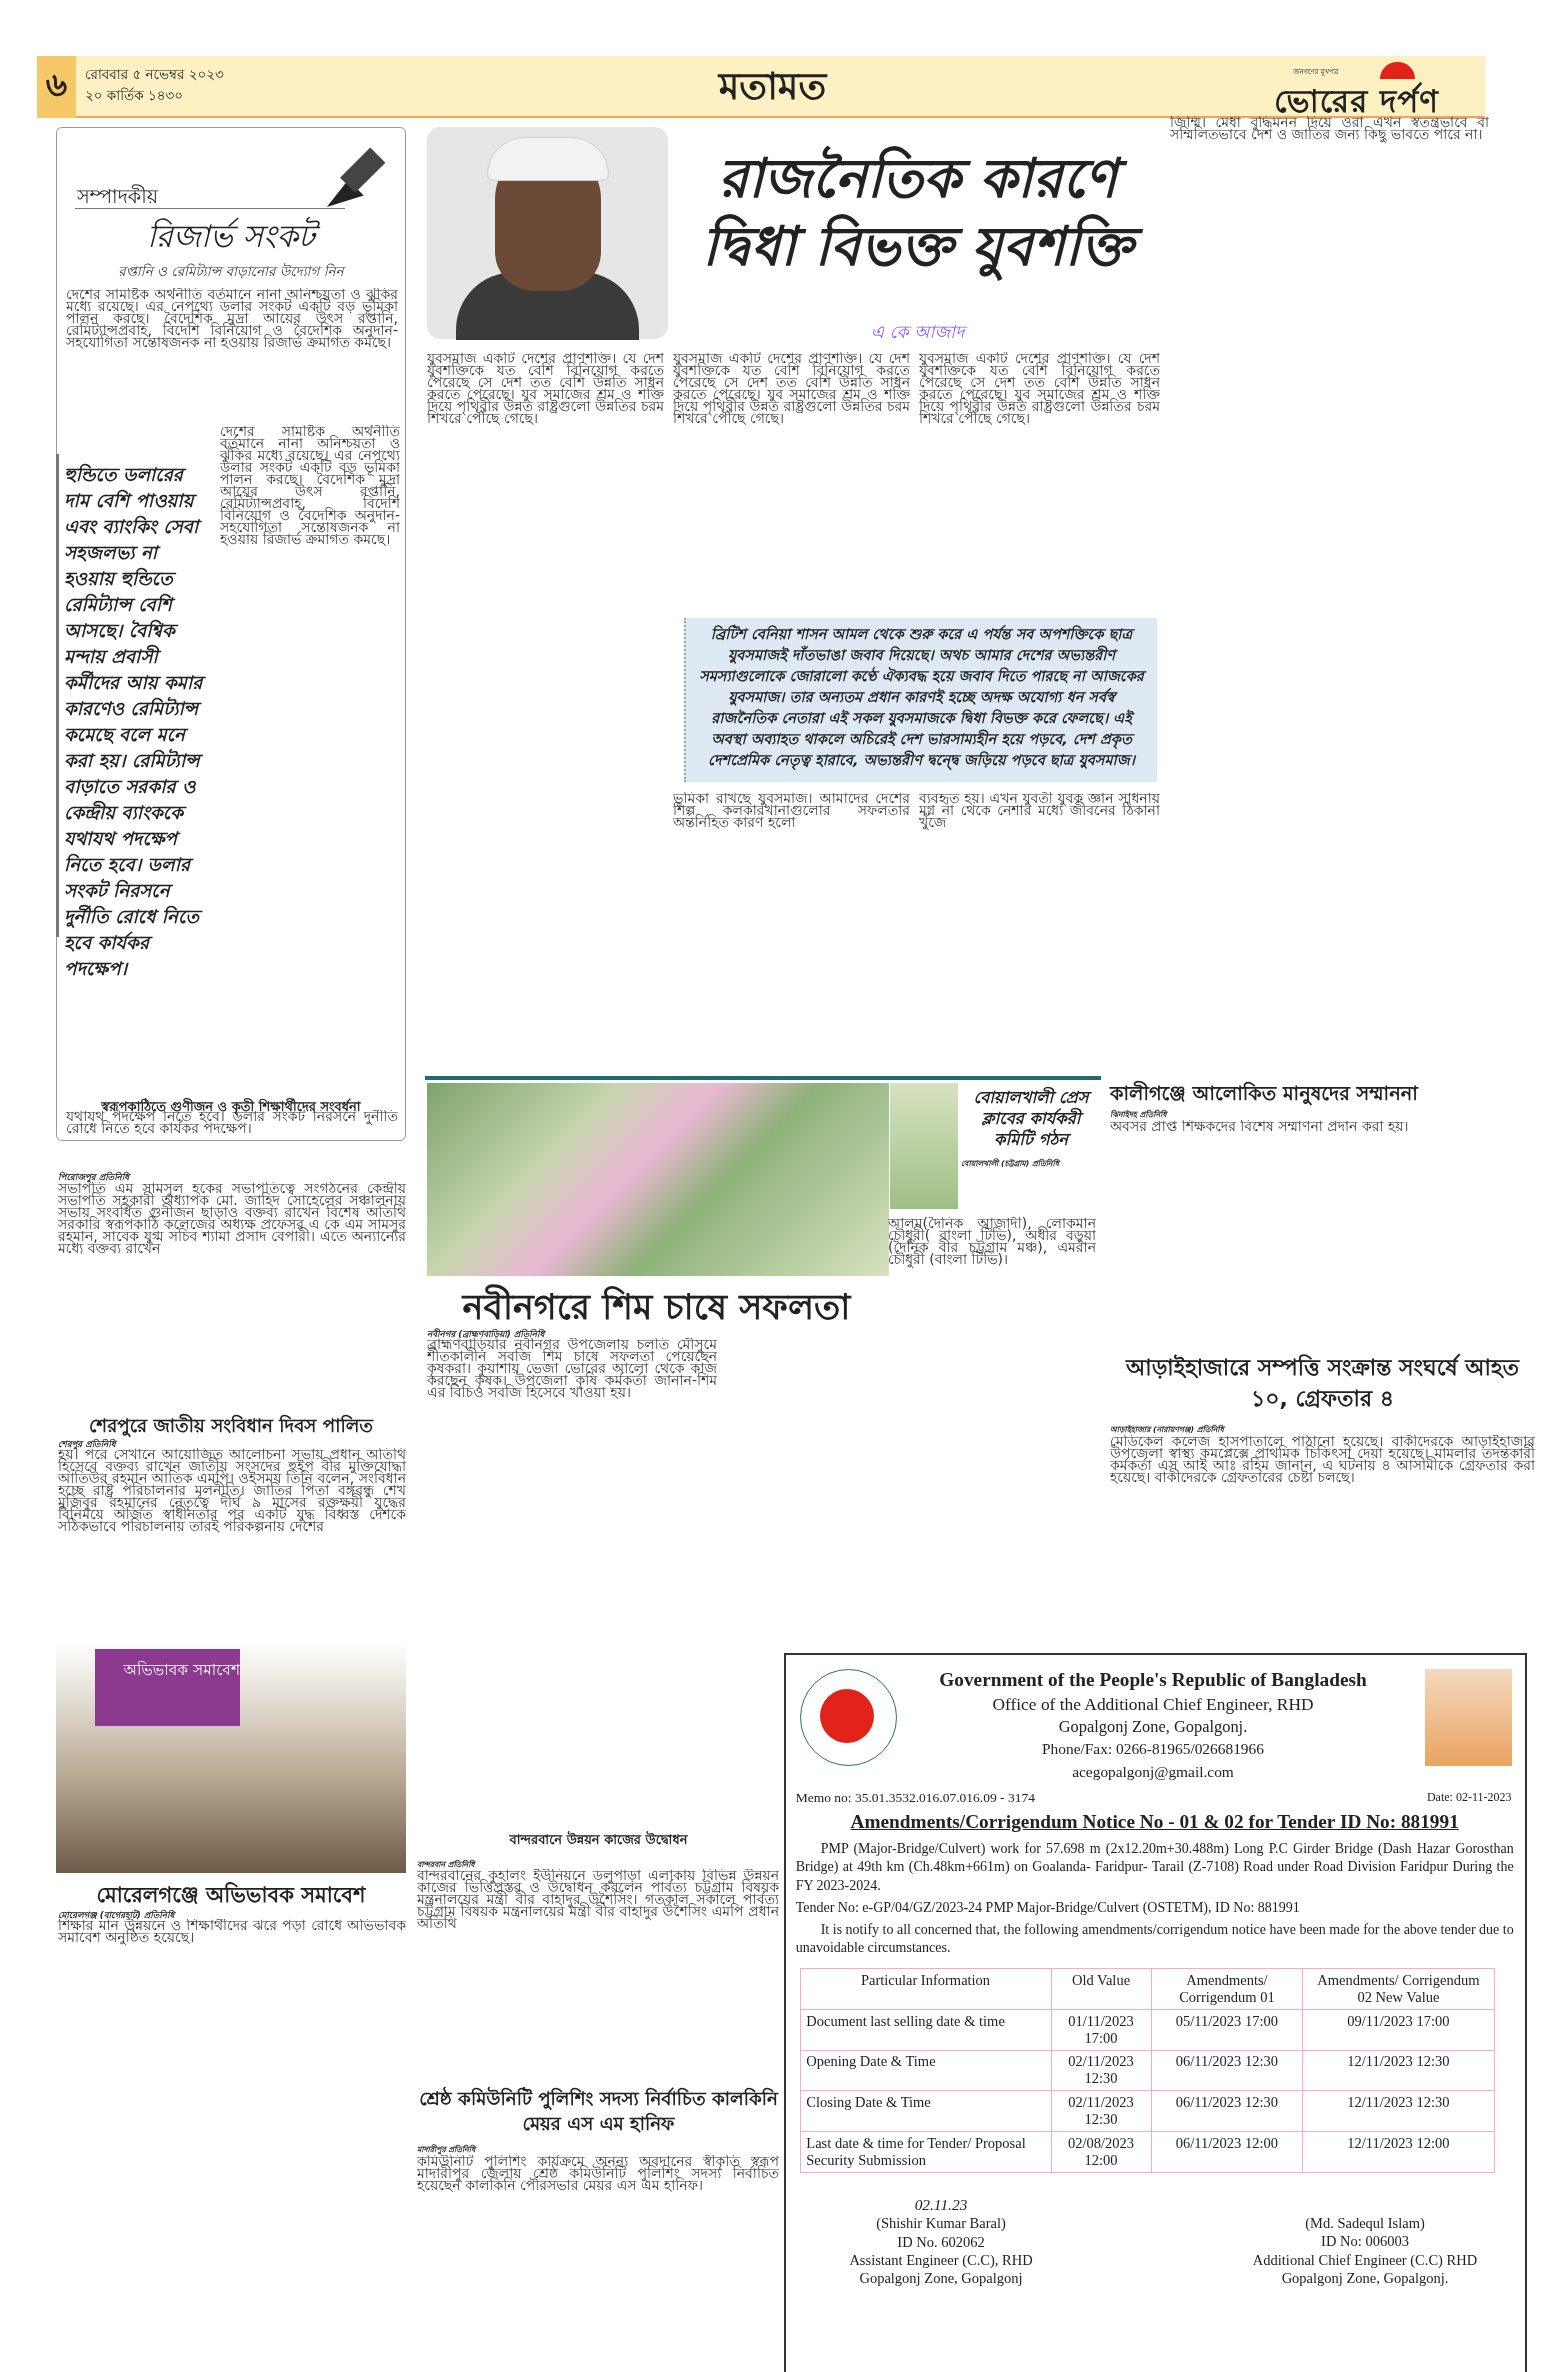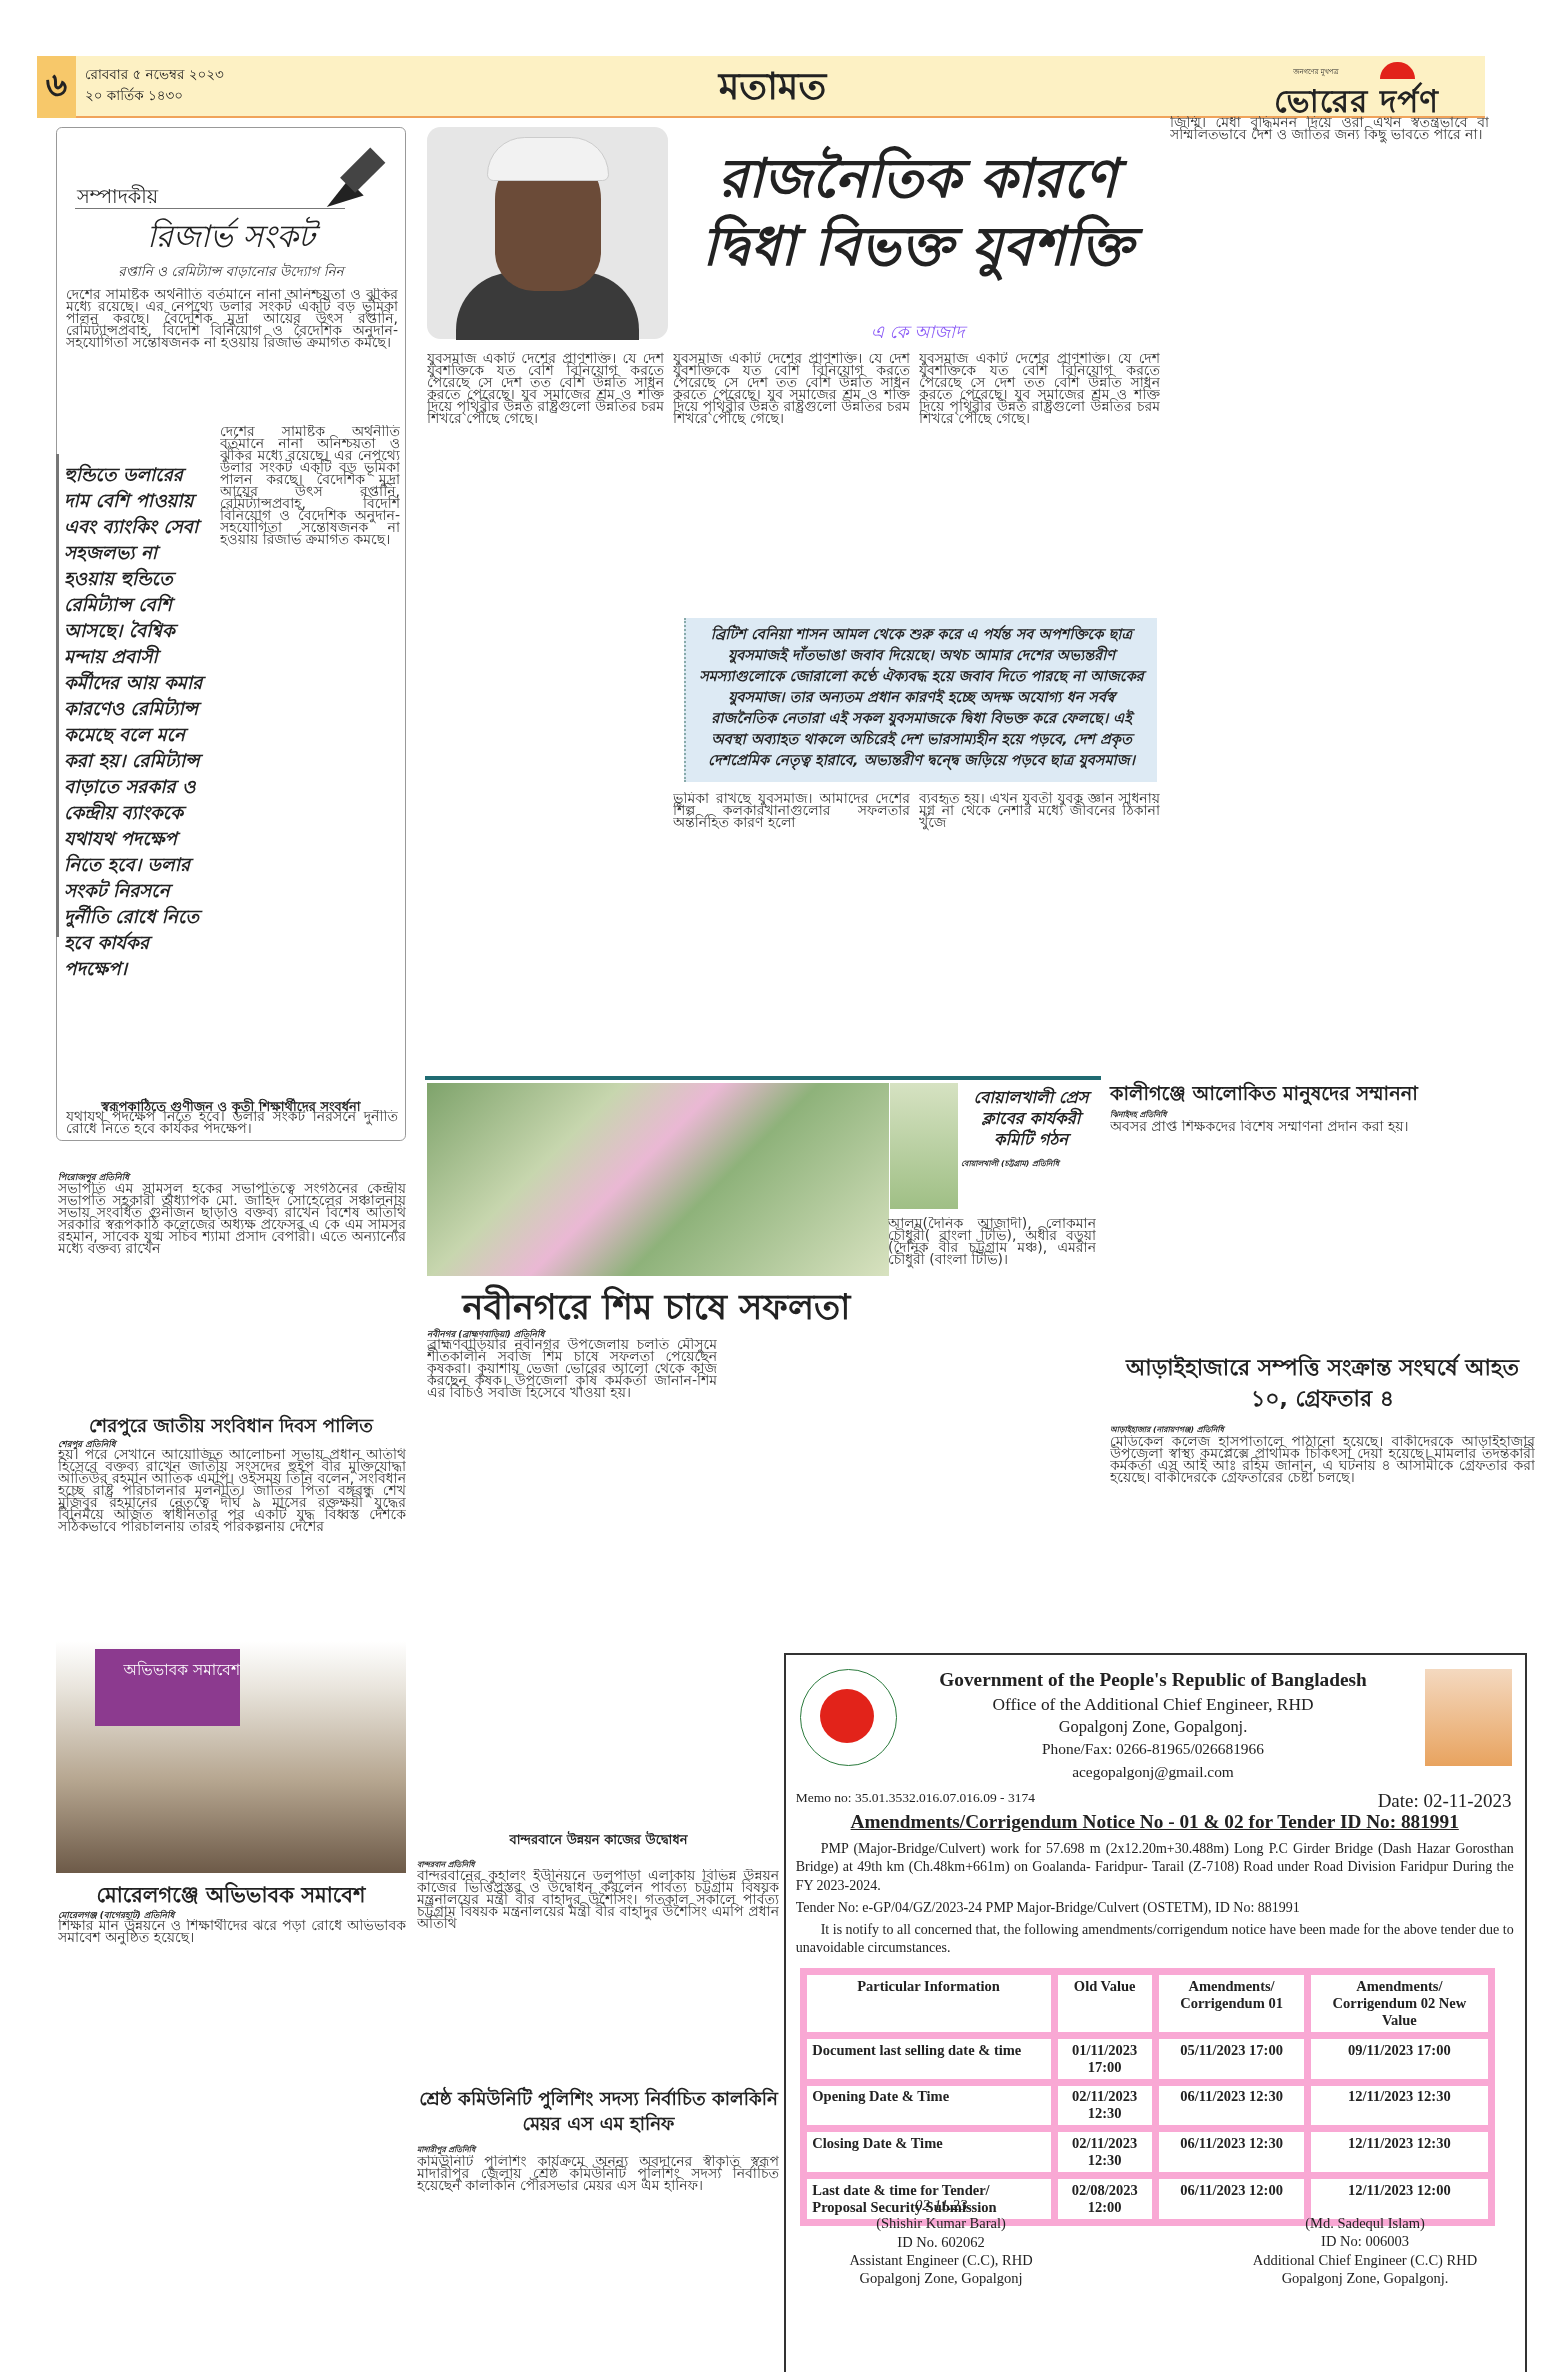--- a/index.html
+++ b/index.html
@@ -36,21 +36,21 @@
   .divider-teal{left:425px;top:1076px;width:676px;height:3.9px;background:#1f6b72}
   
   .story-title{font-weight:bold;text-align:center}
   .beans{left:427px;top:1083px;width:462px;height:193px;background:linear-gradient(135deg,#7ea36b 0%,#c7d6ae 30%,#eab8d4 45%,#8eb27a 60%,#d8e2c0 100%)}
   .bean-title{left:425px;top:1280px;width:463px;font-size:35px;text-align:center;font-weight:bold}
   .ad{left:784px;top:1653px;width:743px;height:724px;border:2.9px solid #333}
   .ad .emblem{position:absolute;left:13.5px;top:13.5px;width:97px;height:97px;border-radius:50%;border:1.9px solid #2a7a3c;background:#fff}
   .ad .emblem i{position:absolute;left:19.3px;top:19.3px;width:54px;height:54px;border-radius:50%;background:#e2231a}
   .ad .mujib{position:absolute;right:13.5px;top:13.5px;width:87px;height:97px;background:linear-gradient(#f4d9c0,#e8a35f)}
   table.tender{border-collapse:collapse;width:695px;font-family:"Liberation Serif",serif;font-size:14.5px}
-  table.tender td,table.tender th{border:7px solid #f9a8d4;padding:2.9px 5.8px;text-align:center;font-weight:bold;vertical-align:top}
+  table.tender td,table.tender th{border:1px solid #f9a8d4;padding:2.9px 5.8px;text-align:center;font-weight:normal;vertical-align:top}
   table.tender td:first-child{text-align:left}
   .sig{font-family:"Liberation Serif",serif;font-size:14.5px;line-height:18.3px;text-align:center}
   .photo-meet{left:56px;top:1641px;width:350px;height:232px;background:linear-gradient(#fff 0,#e9e5dd 20%,#b6a690 60%,#6d5a48 100%)}
   .meet-banner{position:absolute;left:39px;top:7.7px;width:145px;height:77px;background:#8c3a8f;color:#fff;font-size:15.4px;text-align:right;padding-top:9.7px}
 </style>
 </head>
 <body>
 
 <div class="abs mast"></div>
 <div class="abs pgnum">৬</div>
@@ -142,21 +142,21 @@
   <div class="emblem">
       <i></i>
     </div>
   <div class="mujib"></div>
   <div class="ser" style="position:absolute;left:116px;width:502px;top:13.5px;text-align:center;font-size:19.3px;font-weight:bold">Government of the People's Republic of Bangladesh</div>
   <div class="ser" style="position:absolute;left:116px;width:502px;top:39px;text-align:center;font-size:17.4px">Office of the Additional Chief Engineer, RHD</div>
   <div class="ser" style="position:absolute;left:116px;width:502px;top:62px;text-align:center;font-size:16.4px">Gopalgonj Zone, Gopalgonj.</div>
   <div class="ser" style="position:absolute;left:116px;width:502px;top:85px;text-align:center;font-size:15.4px">Phone/Fax: 0266-81965/026681966</div>
   <div class="ser" style="position:absolute;left:116px;width:502px;top:108px;text-align:center;font-size:15.4px">acegopalgonj@gmail.com</div>
   <div class="ser" style="position:absolute;left:9.7px;top:135px;font-size:13.5px">Memo no: 35.01.3532.016.07.016.09 - 3174</div>
-  <div class="ser" style="position:absolute;right:13.5px;top:135px;font-size:19px">Date: 02-11-2023</div>
+  <div class="ser" style="position:absolute;right:13.5px;top:135px;font-size:12px">Date: 02-11-2023</div>
   <div class="ser" style="position:absolute;left:9.7px;width:718px;top:156px;text-align:center;font-size:19.3px;font-weight:bold;text-decoration:underline">Amendments/Corrigendum Notice No - 01 &amp; 02 for Tender ID No: 881991</div>
   <div class="ser" style="position:absolute;left:9.7px;width:718px;top:185px;text-align:justify;font-size:14px;line-height:18.3px;text-indent:25px">PMP (Major-Bridge/Culvert) work for 57.698 m (2x12.20m+30.488m) Long P.C Girder Bridge (Dash Hazar Gorosthan Bridge) at 49th km (Ch.48km+661m) on Goalanda- Faridpur- Tarail (Z-7108) Road under Road Division Faridpur During the FY 2023-2024.</div>
   <div class="ser" style="position:absolute;left:9.7px;top:245px;font-size:14px">Tender No: e-GP/04/GZ/2023-24 PMP Major-Bridge/Culvert (OSTETM), ID No: 881991</div>
   <div class="ser" style="position:absolute;left:9.7px;width:718px;top:266px;text-align:justify;font-size:14px;line-height:18.3px;text-indent:25px">It is notify to all concerned that, the following amendments/corrigendum notice have been made for the above tender due to unavoidable circumstances.</div>
   <table class="tender" style="position:absolute;left:13.5px;top:313px">
     <tbody>
         <tr>
       <th style="width:251px">Particular Information</th>
       <th>Old Value</th>
       <th>Amendments/ Corrigendum 01</th>

